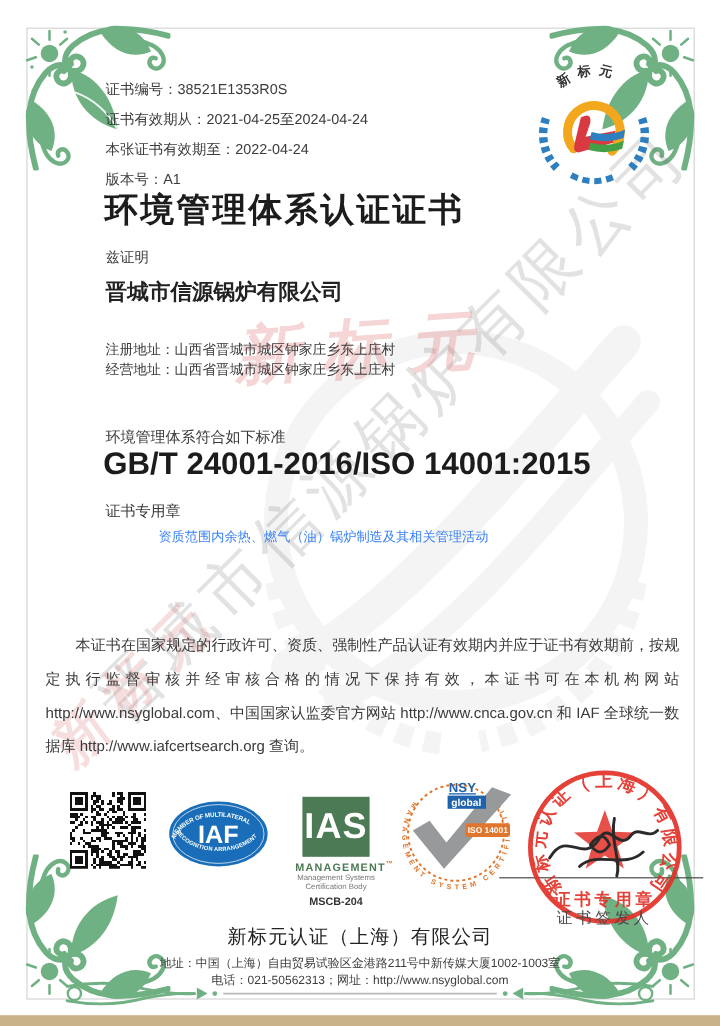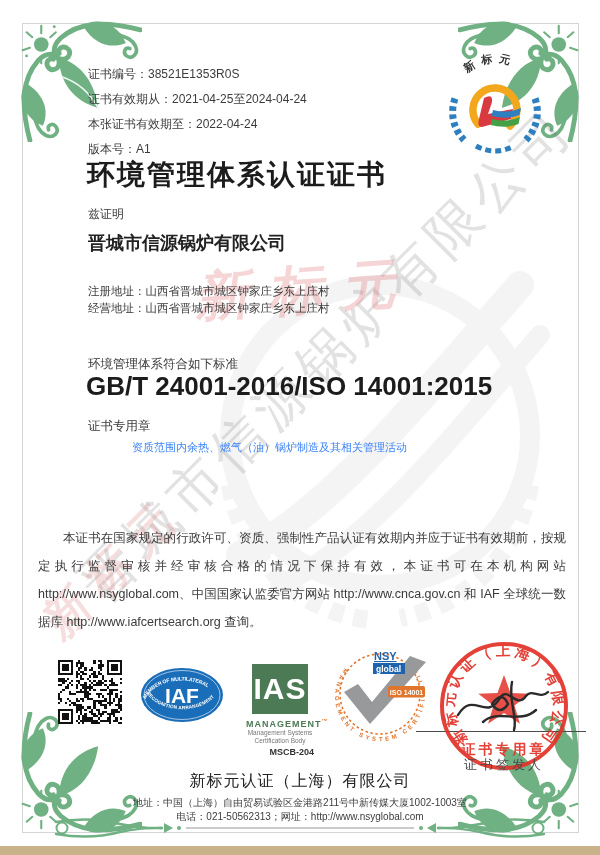--- a/index.html
+++ b/index.html
@@ -54,21 +54,21 @@
 
   
   .qr{position:absolute;left:58px;top:660px;width:64px;height:64px;}
   .iaf{position:absolute;left:140px;top:666px;}
   .ias{position:absolute;left:246px;top:664px;width:68px;text-align:center;}
   .ias-square{width:56px;height:50px;margin:0 auto;background:#4c7a55;color:#fff;
               font-weight:bold;font-size:30px;line-height:50px;text-align:center;letter-spacing:1px;}
   .ias-accredited{margin-top:4px;font-size:9px;font-weight:bold;color:#4c7a55;letter-spacing:1px;}
   .ias-tm{font-size:6px;color:#e0762e;vertical-align:super;}
   .ias-sub{font-size:6.5px;color:#777;line-height:8px;}
-  .ias-code{margin-top:2px;font-size:9px;font-weight:bold;color:#333;text-align:right;}
+  .ias-code{margin-top:2px;font-size:9px;font-weight:bold;color:#333;}
   .nsy{position:absolute;left:328px;top:642px;}
 
   
   .sig-line{position:absolute;left:416px;top:731px;width:170px;height:0;
             border-top:1.5px solid #4a4a4a;}
   .stamp{position:absolute;left:428px;top:630px;opacity:0.93;}
   .signer{position:absolute;left:430px;top:756px;width:148px;text-align:center;
           font-size:13px;letter-spacing:3px;color:#4a4a4a;
           font-family:Liberation Serif, serif;}
 

